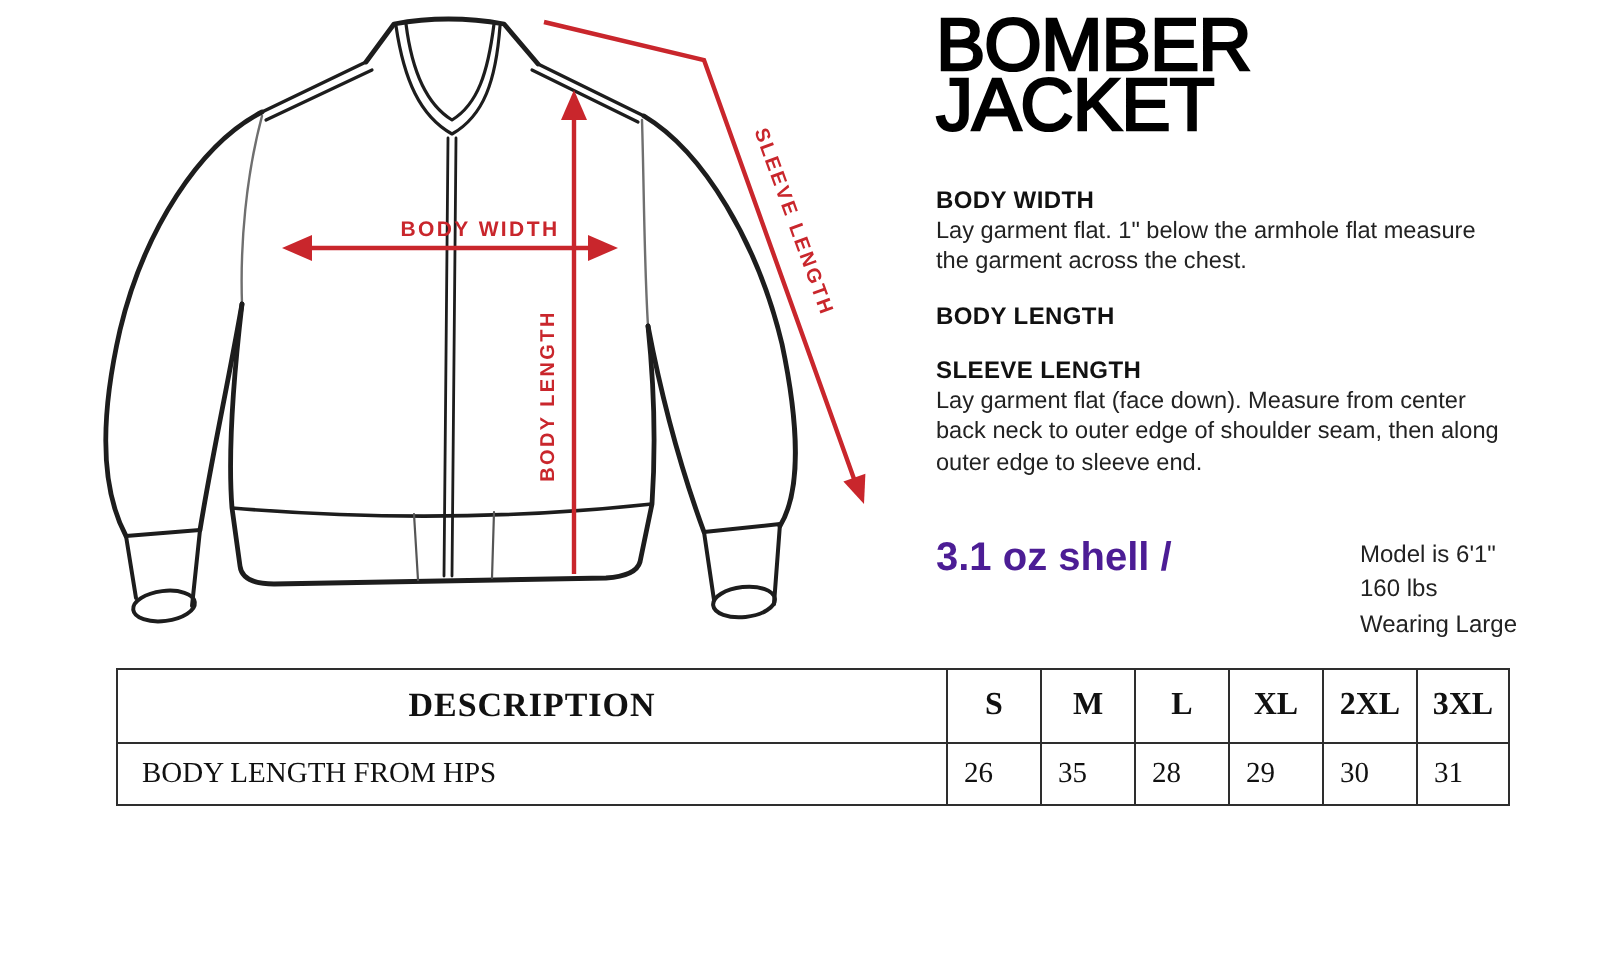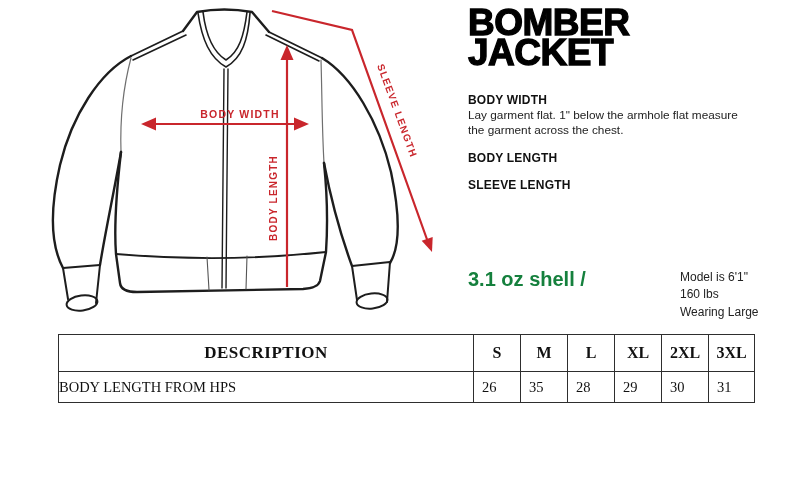--- a/index.html
+++ b/index.html
@@ -6,38 +6,38 @@
   html, body { width: 800px; height: 482px; background: #ffffff; overflow: hidden; }
   body { position: relative; font-family: "Liberation Sans", sans-serif; color: #1a1a1a; }
 
   
   .diagram-wrap { position: absolute; left: 0; top: 0; width: 460px; height: 330px; }
   .diagram-wrap svg { display: block; width: 100%; height: 100%; }
   .anno-label { font-family: "Liberation Sans", sans-serif; font-weight: bold; letter-spacing: 1.2px; }
 
   
   .right-col { position: absolute; left: 468px; top: 8px; width: 292px; }
-  .title { font-weight: 700; font-size: 37px; line-height: 0.80; letter-spacing: -0.5px; color:#000;
+  .title { font-weight: 400; font-size: 37px; line-height: 0.80; letter-spacing: -0.5px; color:#000;
            -webkit-text-stroke: 1.3px #000; margin-bottom: 26px; }
   .section { margin-bottom: 13px; }
   .section h3 { font-size: 12px; font-weight: bold; color: #111; margin-bottom: 1px; letter-spacing: 0.2px; }
   .section p { font-size: 11.8px; line-height: 1.28; color: #222; width: 286px; }
 
-  .fabric { position: absolute; left: 468px; top: 266px; font-size: 20px; font-weight: bold; line-height: 1.38; color:#15803d; }
+  .fabric { position: absolute; left: 468px; top: 266px; font-size: 20px; font-weight: bold; line-height: 1.38; color:#4c1d95; }
   .model-note { position: absolute; left: 680px; top: 269px; font-size: 12px; line-height: 1.45; color:#222; }
 
   
   .size-table { position: absolute; left: 58px; top: 334px; width: 696px; border-collapse: collapse;
                 table-layout: fixed; font-family: "Liberation Serif", serif; color: #111; border-radius: 21px; }
   .size-table th, .size-table td { border: 1.2px solid #2e2e2e; }
   .size-table thead th { height: 37px; font-weight: bold; text-align: center; vertical-align: middle; }
   .size-table thead th.desc-h { font-size: 17px; letter-spacing: 0.5px; }
   .size-table thead th.size-h { font-size: 16px; }
   .size-table tbody td { height: 31px; font-size: 14.5px; vertical-align: middle; padding-left: 8px; }
-  .size-table tbody td.desc { padding-left: 0; }
+  .size-table tbody td.desc { padding-left: 12px; }
 </style>
 </head>
 <body>
 
 <div class="diagram-wrap">
   <svg viewBox="0 0 460 330">
 
     <g stroke="#6f6f6f" stroke-width="1.2" fill="none" stroke-linecap="round">
       <path d="M 131 58 C 123 88 120 122 121 152"></path>
       <path d="M 321 60 C 322 92 322 130 324 163"></path>
@@ -103,20 +103,21 @@
 
   <div class="section">
     <h3>BODY WIDTH</h3>
     <p>Lay garment flat. 1" below the armhole flat measure the garment across the chest.</p>
   </div>
   <div class="section">
     <h3>BODY LENGTH</h3>
   </div>
   <div class="section">
     <h3>SLEEVE LENGTH</h3>
+    <p>Lay garment flat (face down). Measure from center back neck to outer edge of shoulder seam, then along outer edge to sleeve end.</p>
   </div>
 </div>
 
 <div class="fabric">
   <div>3.1 oz shell /</div>
 </div>
 
 <div class="model-note">
   <div>Model is 6'1"</div>
   <div>160 lbs</div>

